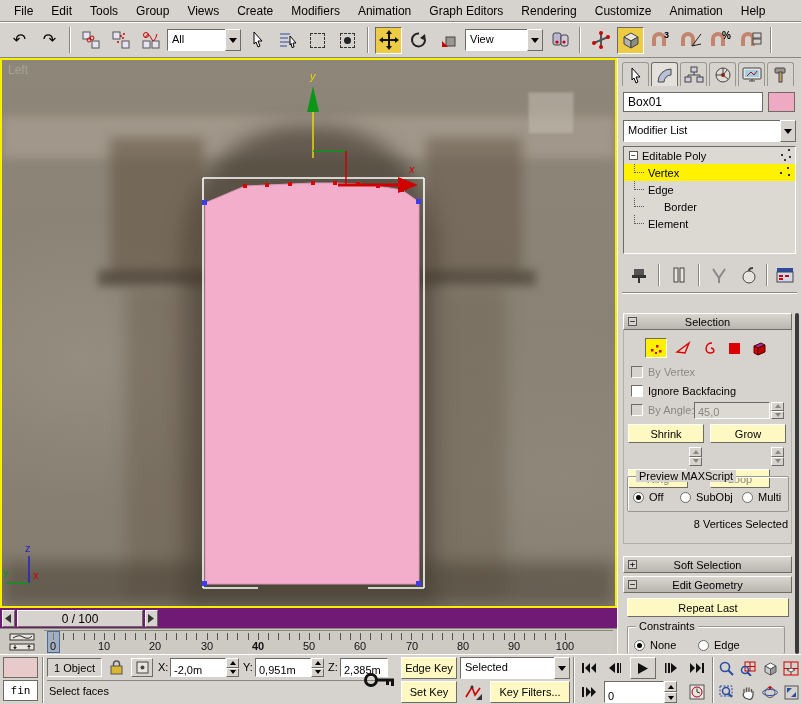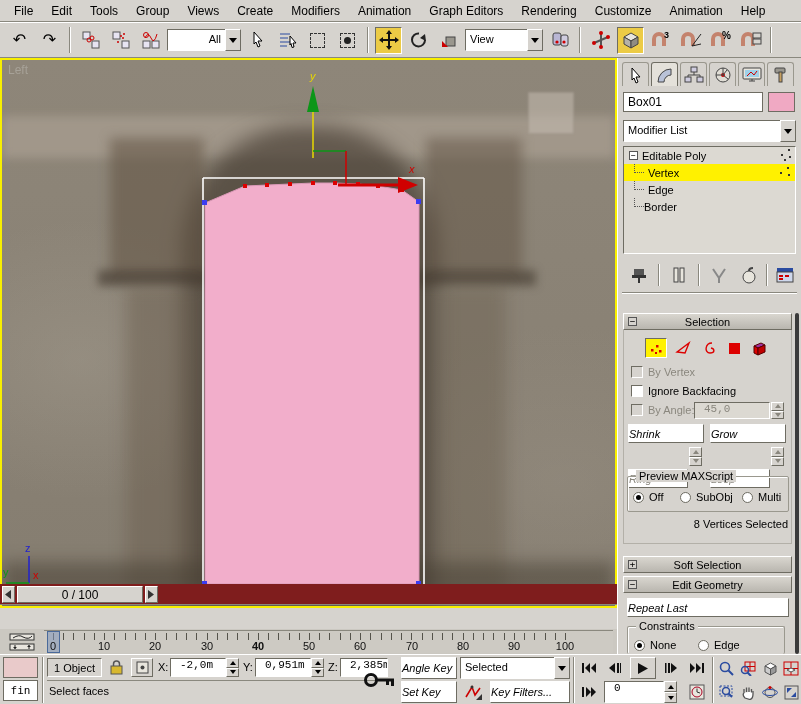--- a/index.html
+++ b/index.html
@@ -51,57 +51,57 @@
   #cpanel { position:absolute; left:617px; top:58px; width:184px; height:596px;
     background:#d6d3ce; border-left:1px solid #fff; }
   .tab { position:absolute; top:4px; width:27px; height:24px; display:flex; align-items:center; justify-content:center;
     border:1px solid #9a988e; border-bottom:none; border-radius:3px 3px 0 0; background:#d6d3ce; }
   .tab.active { background:#e4e1da; border-color:#6e6c62; }
   .rollhdr { position:absolute; height:17px; background:linear-gradient(#d9d6cf,#b9b6af);
     border-top:1px solid #fff; border-left:1px solid #fff; border-right:1px solid #6e6c62; border-bottom:1px solid #6e6c62;
     font-size:11px; display:flex; align-items:center; justify-content:center; }
   .rollhdr .pm { position:absolute; left:4px; top:3px; width:9px; height:9px; background:#d6d3ce;
     border:1px solid #555; font-size:9px; line-height:7px; text-align:center; font-family:"DejaVu Sans Mono",monospace; }
-  .cpbtn { background:#ffffff; border-top:1px solid #fff; border-left:1px solid #fff;
+  .cpbtn { background:#fef9c3; border-top:1px solid #fff; border-left:1px solid #fff;
     border-right:1px solid #6e6c62; border-bottom:1px solid #6e6c62;
-    font-size:11px; display:flex; align-items:center; justify-content:flex-start;font-style:italic; }
+    font-size:11px; display:flex; align-items:center; justify-content:center; }
   .cpbtn.dis { color:#8a877e;margin-top:22px; }
   .chkrow { position:absolute; display:flex; align-items:center; gap:5px; font-size:11px; }
   .chk { width:12px; height:12px; background:#fff; border-top:1px solid #6e6c62; border-left:1px solid #6e6c62;
     border-right:1px solid #fff; border-bottom:1px solid #fff; }
   .chk.dis { background:#d6d3ce; }
   .radio { width:11px; height:11px; border-radius:50%; background:#fff; border:1px solid #6e6c62; position:relative; }
   .radio.on::after { content:""; position:absolute; left:2px; top:2px; width:5px; height:5px; border-radius:50%; background:#000; }
   .groupbox { position:absolute; border:1px solid #9a988e; border-radius:2px;
     box-shadow:1px 1px 0 #fff inset; }
   .grouplegend { position:absolute; top:-7px; left:8px; background:#d6d3ce; padding:0 3px; font-size:11px; }
   .spin { width:13px; display:flex; flex-direction:column; }
   .spin > div { flex:1; background:#d6d3ce; border-top:1px solid #fff; border-left:1px solid #fff;
     border-right:1px solid #6e6c62; border-bottom:1px solid #6e6c62; display:flex; align-items:center; justify-content:center; }
   .up-t { width:0; height:0; border-left:3px solid transparent; border-right:3px solid transparent; border-bottom:4px solid #000; }
   .dn-t { width:0; height:0; border-left:3px solid transparent; border-right:3px solid transparent; border-top:4px solid #000; }
   .dis .up-t { border-bottom-color:#8a877e; } .dis .dn-t { border-top-color:#8a877e; }
   .stackrow { height:17px; display:flex; align-items:center; font-size:11px; position:relative; }
   .treeline { border-left:1px dotted #555; align-self:stretch; margin-left:10px; width:10px; border-bottom:1px dotted #555; height:9px; }
 
   
-  #timeslider { position:absolute; left:0; top:584px; width:617px; height:21px; background:#7f1d1d; border-bottom:1px solid #8a887e;text-align:center; }
+  #timeslider { position:absolute; left:0; top:608px; width:617px; height:21px; background:#701a75; border-bottom:1px solid #8a887e;text-align:center; }
   #trackbar { position:absolute; left:0; top:629px; width:617px; height:25px; background:#cbc8c1; }
   #ruler { position:absolute; left:44px; top:1px; width:569px; height:23px;
     background-color:#cdcac3;
     background-image:repeating-linear-gradient(90deg,#55534b 0 1px,transparent 1px 10.24px);
     background-size:514px 7px; background-position:9px 2px; background-repeat:no-repeat;
     border-top:1px solid #8a887e; }
   .tick-label { position:absolute; top:9px; width:26px; text-align:center; font-size:11px; color:#111; }
 
   
   #statusbar { position:absolute; left:0; top:654px; width:801px; height:50px; background:#d6d3ce; border-top:1px solid #fff; }
   .sdiv { position:absolute; top:2px; height:46px; width:2px; border-left:1px solid #8a887e; border-right:1px solid #fff; }
-  .fieldtxt { font-size:11px; padding-left:9px; display:flex; align-items:flex-start; background:#fff;
-    border-top:1px solid #6e6c62; border-left:1px solid #6e6c62; border-right:1px solid #fff; border-bottom:1px solid #fff;font-family:Liberation Mono, monospace; }
+  .fieldtxt { font-size:11px; padding-left:3px; display:flex; align-items:flex-end; background:#fff;
+    border-top:1px solid #6e6c62; border-left:1px solid #6e6c62; border-right:1px solid #fff; border-bottom:1px solid #fff; }
   .lbl { position:absolute; font-size:11px; }
   svg { display:block; }
 </style>
 </head>
 <body>
 
 <div id="menubar">
   <span class="mi">File</span>
   <span class="mi">Edit</span>
   <span class="mi">Tools</span>
@@ -146,21 +146,21 @@
       </svg>
   </div>
   <div class="tbtn flat">
     <svg width="20" height="20">
         <rect x="2" y="11" width="7" height="7" fill="#e7e4f2" stroke="#555"></rect>
         <rect x="11" y="11" width="7" height="7" fill="#e7e4f2" stroke="#555"></rect>
         <path d="M4 8 Q7 1 10 8 Q13 15 16 4" fill="none" stroke="#c00"></path>
         <circle cx="5" cy="5" r="2.5" fill="none" stroke="#c00"></circle>
       </svg>
   </div>
-  <div class="combo" style="width:74px;text-align:right;">
+  <div class="combo" style="width:74px;">
     <div class="cfield" style="flex:1;">All</div>
     <div class="cbtn">
         <div class="dn-arrow"></div>
       </div>
   </div>
   <div class="tbtn flat">
     <svg width="18" height="18">
         <path d="M5 1 L13 10 L9 10 L11 15 L9 16 L7 11 L5 13 Z" fill="#fff" stroke="#000"></path>
       </svg>
   </div>
@@ -463,21 +463,25 @@
             <rect x="10" y="8" width="2" height="2"></rect>
           </g>
         </svg>
     </div>
     <div class="stackrow">
       <span class="treeline"></span>
       <span style="margin-left:4px;">Edge</span>
     </div>
     <div class="stackrow">
       <span class="treeline"></span>
-      <span style="margin-left:0;">Border</span>
+      <span style="margin-left:20px;">Border</span>
+    </div>
+    <div class="stackrow">
+      <span class="treeline"></span>
+      <span style="margin-left:4px;">Element</span>
     </div>
   </div>
 
   <div class="abs ctr" style="left:8px;top:206px;width:26px;height:22px;">
     <svg width="18" height="18">
         <rect x="4" y="3" width="10" height="6" fill="#555"></rect>
         <rect x="2" y="9" width="14" height="3" fill="#333"></rect>
         <line x1="9" y1="12" x2="9" y2="17" stroke="#333" stroke-width="2"></line>
       </svg>
   </div>
@@ -713,21 +717,21 @@
   <div class="abs ctr" style="left:362px;top:13px;width:36px;height:24px;">
     <svg width="32" height="16">
         <circle cx="7" cy="8" r="5.5" fill="none" stroke="#111" stroke-width="3"></circle>
         <line x1="12" y1="8" x2="30" y2="8" stroke="#111" stroke-width="3"></line>
         <rect x="22" y="8" width="3" height="5" fill="#111"></rect>
         <rect x="27" y="8" width="3" height="6" fill="#111"></rect>
       </svg>
   </div>
 
   <div class="abs cpbtn" style="left:401px;top:2px;width:56px;height:22px;">
-      <span>Angle Key</span>
+      <span>Edge Key</span>
     </div>
   <div class="abs cpbtn" style="left:401px;top:26px;width:56px;height:22px;">
       <span>Set Key</span>
     </div>
   <div class="combo abs" style="left:460px;top:2px;width:110px;height:22px;">
     <div class="cfield" style="flex:1;">Selected</div>
     <div class="cbtn">
         <div class="dn-arrow"></div>
       </div>
   </div>

